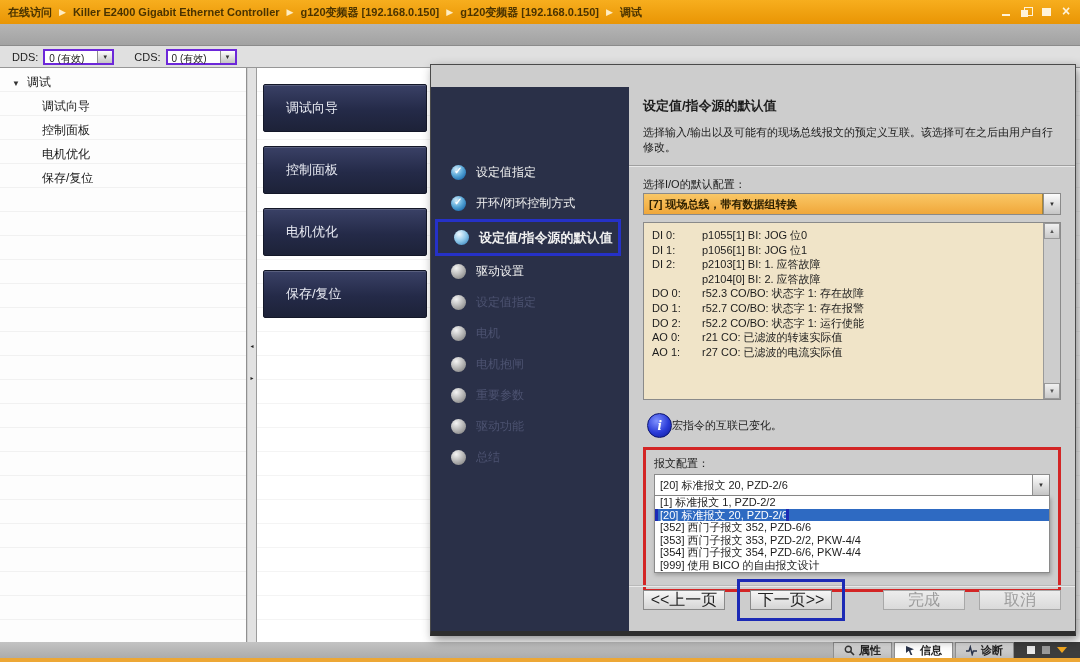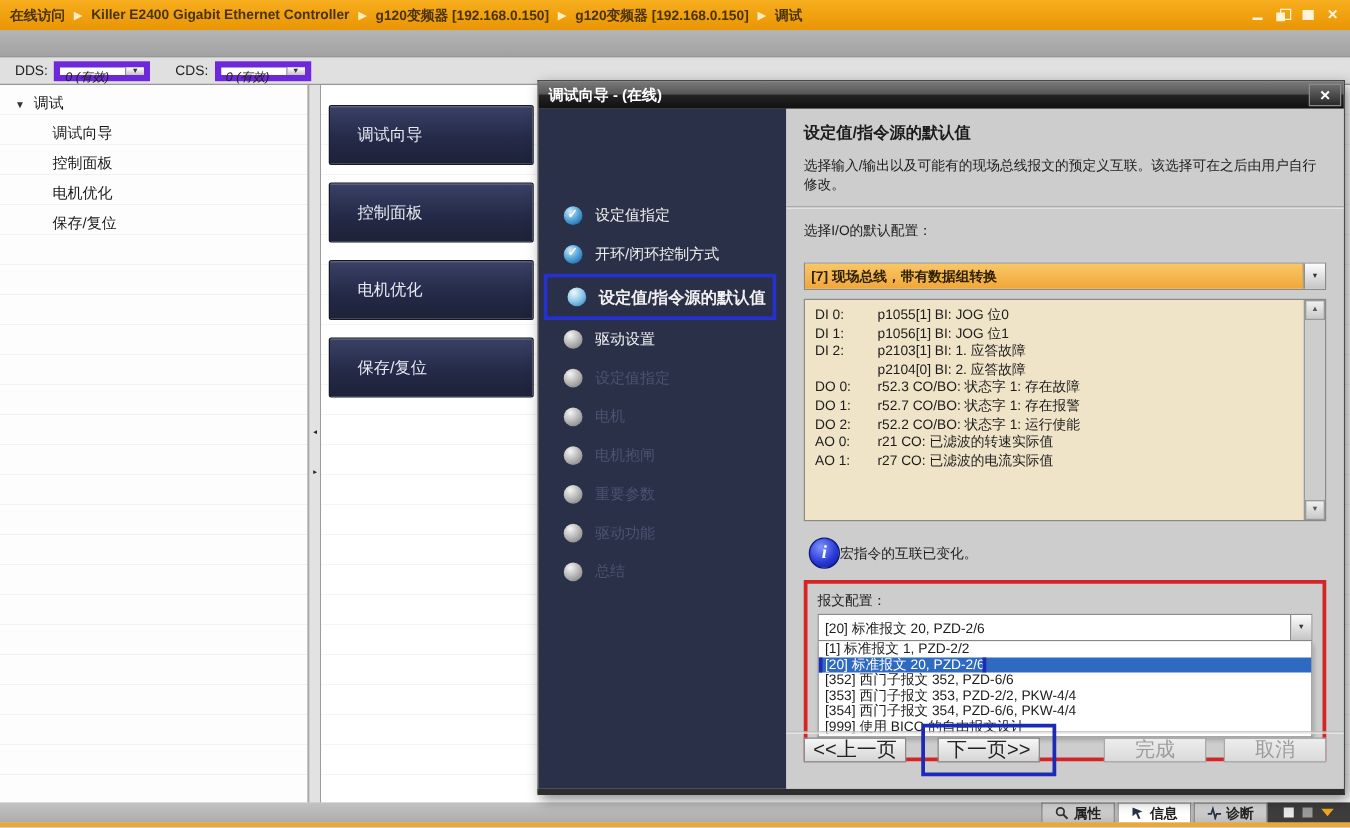--- a/index.html
+++ b/index.html
@@ -21,21 +21,21 @@
   .wc-close::after { content:"×"; position:absolute; left:1px; top:-4px; font-size:14px; color:#fff3da; font-weight:bold; }
 
   .subbar { position:absolute; top:24px; left:0; right:0; height:22px;
     background:linear-gradient(#b5b5b5,#a2a2a2); border-bottom:1px solid #8b8b8b; }
 
   
   .toolbar { position:absolute; top:46px; left:0; right:0; height:22px; background:#e0e0e0;
     border-bottom:1px solid #979797; display:flex; align-items:center; gap:20px;
     padding-left:12px; font-size:11px; color:#222; }
   .field { display:flex; align-items:center; gap:5px; }
-  .select { display:flex; height:16px; border:5px solid #6d28d9; background:#fff; align-items:stretch;font-style:italic; }
+  .select { display:flex; height:16px; border:2px solid #6d28d9; background:#fff; align-items:stretch; }
   .select .val { width:52px; padding:1px 4px 0; font-size:10px; }
   .dd-btn { width:15px; background:linear-gradient(#fdfdfd,#c5c5c5); border-left:1px solid #8f8f8f;
     display:flex; align-items:center; justify-content:center; }
   .dd-btn::after { content:"▼"; font-size:6px; color:#333; }
 
   
   .main { position:absolute; top:68px; left:0; right:0; bottom:20px; background:#cfcfcf; }
   .tree-panel { position:absolute; left:0; top:0; width:247px; bottom:0; background:#fcfcfc;
     background-image:repeating-linear-gradient(#fdfdfd 0 23px,#f1f1f1 23px 24px);
     border-right:1px solid #909090; font-size:12px; color:#1a1a1a; padding-top:2px; }
@@ -94,21 +94,21 @@
   .si-done { background:radial-gradient(circle at 35% 28%,#cfeafa,#5aa8d8 45%,#1f6eb0 82%); }
   .si-done::after { content:"✓"; position:absolute; left:3px; top:0; font-size:10px; color:#fff; font-weight:bold; }
   .si-current { background:radial-gradient(circle at 35% 28%,#eef8ff,#8cc6e8 50%,#3d88c0 88%); }
   .si-gray { background:radial-gradient(circle at 35% 28%,#f4f4f4,#b5b5b5 50%,#7d7d7d 92%); }
 
   
   .wizard-content { flex:1; position:relative; padding:8px 14px; font-size:11px; color:#1c1c1c; background:#cdcdcd; }
   .wc-heading { font-size:13px; font-weight:bold; margin:2px 0 10px; }
   .wc-desc { margin-bottom:10px; }
   .wc-divider { height:2px; border-top:1px solid #9f9f9f; border-bottom:1px solid #e8e8e8; margin:0 -14px 10px; }
-  .io-label { margin-bottom:18px; }
+  .io-label { margin-bottom:1px; }
   .combo { display:flex; height:22px; border:1px solid #8a8a8a; background:#fff; align-items:stretch; cursor:pointer; }
   .combo-val { flex:1; display:flex; align-items:center; padding-left:5px; font-size:11px; white-space:nowrap; overflow:hidden; }
   .combo.orange .combo-val { background:linear-gradient(#f9c766,#f0a73a); font-weight:bold; color:#2e2000; border-right:1px solid #a98634; }
   .combo .dd-btn { width:17px; }
 
   .listbox { margin-top:7px; height:178px; background:#f0e4c8; border:1px solid #8a8a8a;
     position:relative; padding:5px 24px 0 8px; line-height:14.6px; }
   .io-row { display:flex; }
   .io-port { width:50px; flex:none; }
   .vscroll { position:absolute; right:0; top:0; bottom:0; width:17px; background:#cdcdcd; border-left:1px solid #9a9a9a; }
@@ -234,24 +234,20 @@
     </div>
     <div class="sb-icons">
       <span class="sb-ic1"></span>
       <span class="sb-ic2"></span>
       <span class="sb-ic3"></span>
     </div>
   </div>
   <div class="bottomstrip"></div>
 
   <div class="dialog">
-    <div class="dlg-title">
-      <span>调试向导 - (在线)</span>
-      <span class="dlg-close"></span>
-    </div>
     <div class="dlg-body">
 
       <div class="wizard-nav">
         <div class="step done">
           <span class="step-icon si-done"></span>
           <span>设定值指定</span>
         </div>
         <div class="step done">
           <span class="step-icon si-done"></span>
           <span>开环/闭环控制方式</span>

